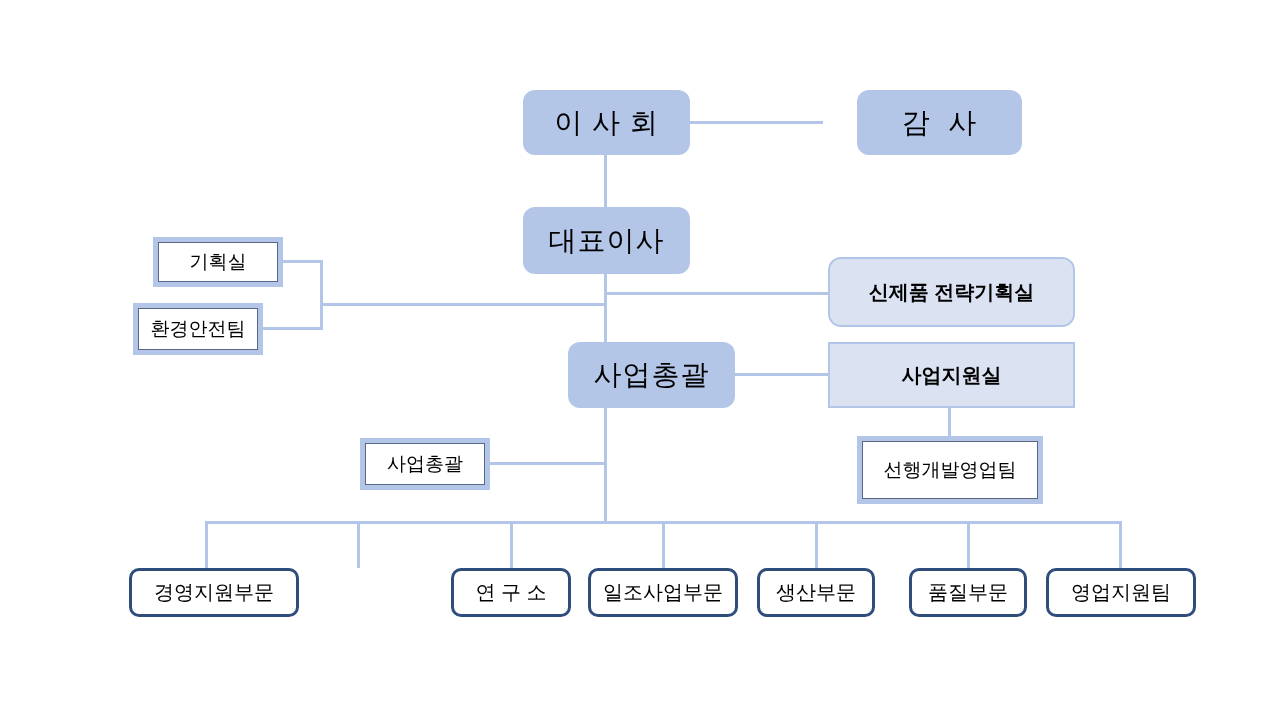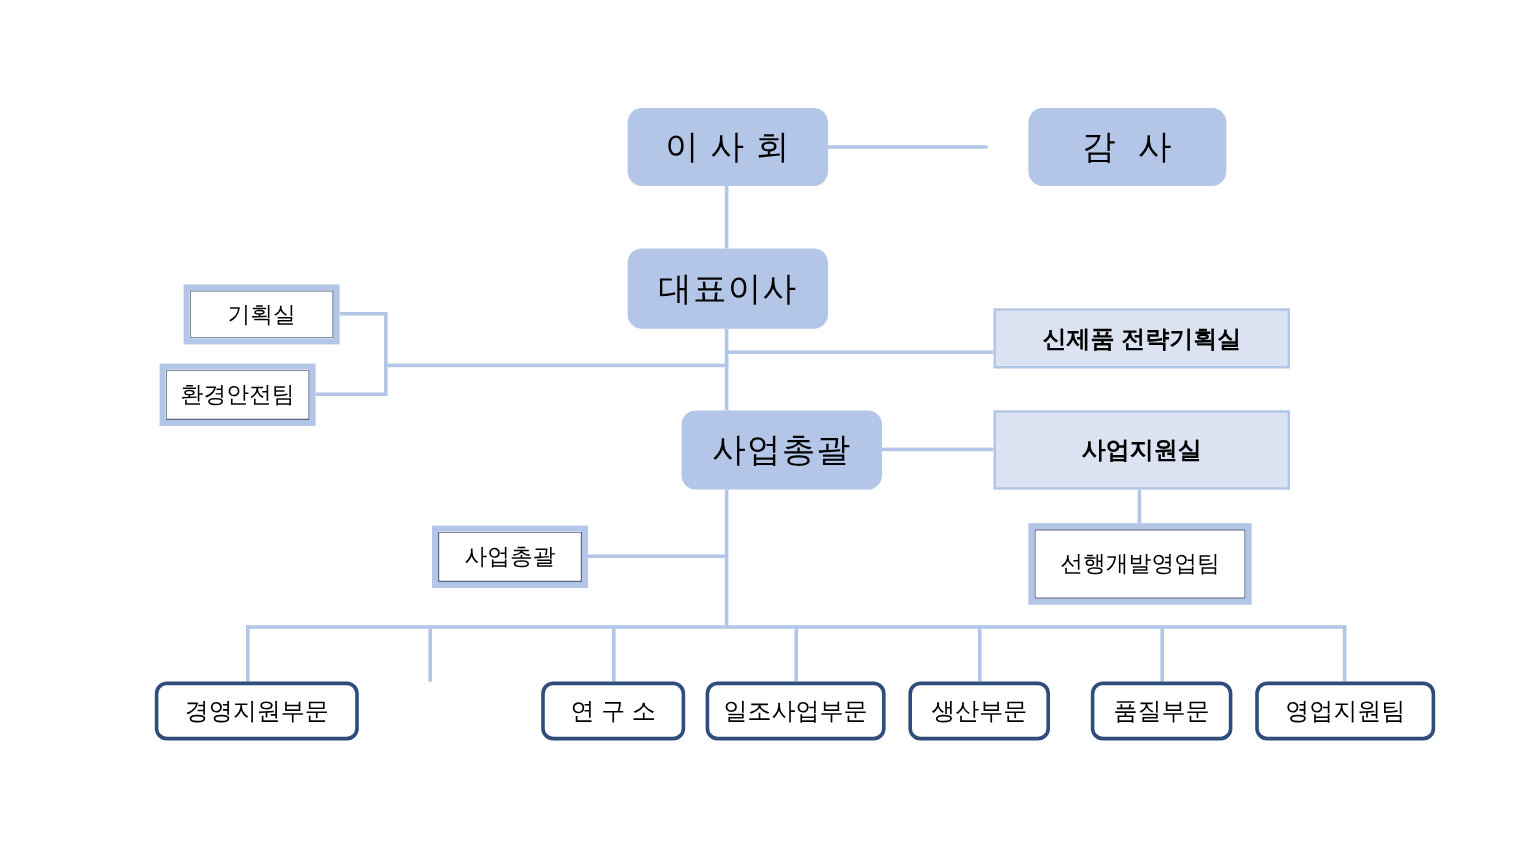--- a/index.html
+++ b/index.html
@@ -94,21 +94,21 @@
   <div class="node exec" style="left:857px; top:90px; width:165px; height:65px;">
     <span>감  사</span>
   </div>
   <div class="node exec" style="left:523px; top:207px; width:167px; height:67px;">
     <span>대표이사</span>
   </div>
   <div class="node exec" style="left:523px; top:342px; width:167px; height:66px;margin-left:45px;">
     <span>사업총괄</span>
   </div>
 
-  <div class="node staff" style="left:828px; top:257px; width:247px; height:50px;">
+  <div class="node staff" style="left:828px; top:257px; width:247px; height:70px;border-radius:13px;">
     <span>신제품 전략기획실</span>
   </div>
   <div class="node staff" style="left:828px; top:342px; width:247px; height:66px;">
     <span>사업지원실</span>
   </div>
 
   <div class="node team" style="left:133px; top:237px; width:130px; height:50px;margin-left:20px;">
     <span>기획실</span>
   </div>
   <div class="node team" style="left:133px; top:303px; width:130px; height:52px;">

